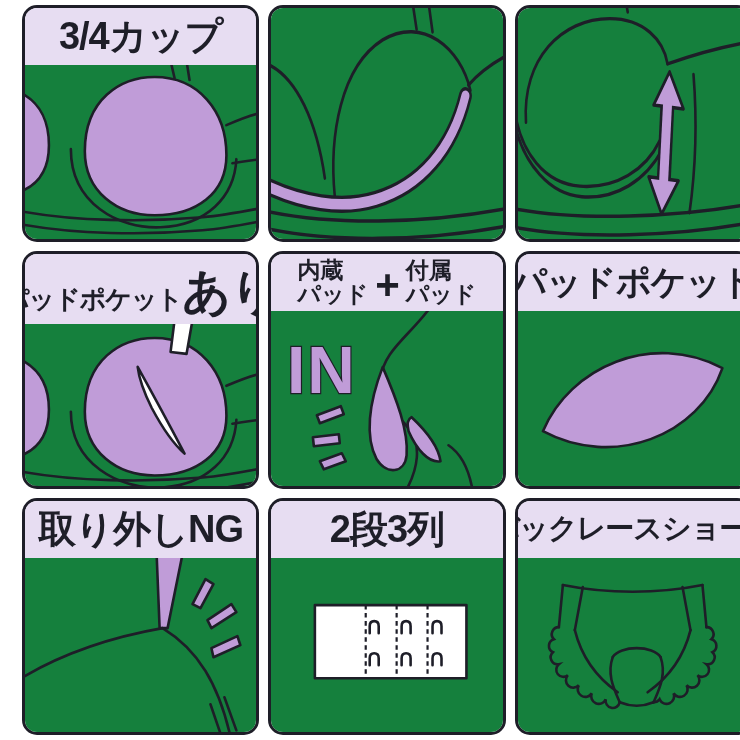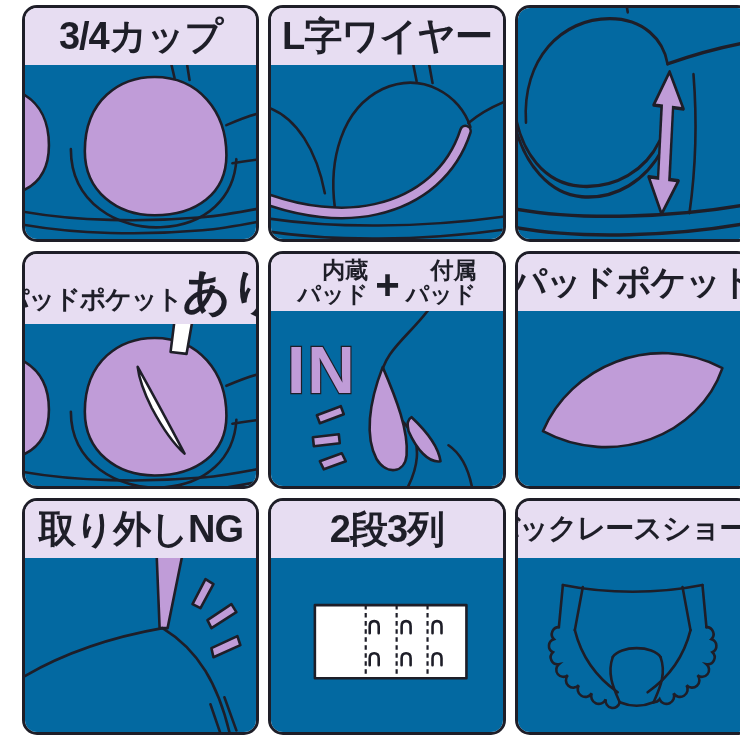--- a/index.html
+++ b/index.html
@@ -39,23 +39,23 @@
     font-size:38px;
     white-space:nowrap;
     letter-spacing:-1px;
   }
   .band.small-title{font-size:35px;}
   .band.xsmall-title{font-size:29px;}
   .band.mixed{align-items:baseline;padding-top:6px;}
   .band.mixed .t-small{font-size:26px;}
   .band.mixed .t-large{font-size:48px;}
   .band.stacked{gap:4px;}
-  .stack{display:flex;flex-direction:column;line-height:1.02;font-size:23px;text-align:right;letter-spacing:0;}
+  .stack{display:flex;flex-direction:column;line-height:1.02;font-size:23px;text-align:left;letter-spacing:0;}
   .plus{font-size:42px;line-height:1;margin:0 3px;transform:translateY(2px);}
-  .art{flex:1 1 auto;position:relative;background:#0369a1;}
+  .art{flex:1 1 auto;position:relative;background:#15803d;}
   .art svg{display:block;width:100%;height:100%;}
   
   .o{fill:none;stroke:var(--line);stroke-width:2.6;stroke-linecap:round;}
   .pf{fill:var(--accent);stroke:var(--line);stroke-width:2.6;stroke-linejoin:round;}
   .wf{fill:#fff;stroke:var(--line);stroke-width:2.6;stroke-linejoin:round;}
   .wu{fill:none;stroke:var(--line);stroke-width:13;stroke-linecap:round;}
   .wo{fill:none;stroke:var(--accent);stroke-width:8;stroke-linecap:round;}
   .au{fill:none;stroke:var(--line);stroke-width:14;stroke-linecap:butt;}
   .ao{fill:none;stroke:var(--accent);stroke-width:9;stroke-linecap:butt;}
   .dash{fill:none;stroke:var(--line);stroke-width:2.2;stroke-dasharray:4.5 3.5;}
@@ -83,23 +83,20 @@
         <path class="o" d="M150,13 L146,-4 M165,15 L162,-4"></path>
         <path class="o" d="M202,60 C216,54 226,50 236,48"></path>
         <path class="o" d="M208,98 C220,96 228,95 236,94"></path>
         <path class="o" d="M-4,146 C50,156 120,157 178,152 C200,150 220,146 236,143"></path>
         <path class="o" d="M-4,159 C50,169 120,170 178,165 C200,163 220,159 236,156"></path>
       </svg>
     </div>
   </div>
 
   <div class="cell">
-    <div class="band">
-      <span>L字ワイヤー</span>
-    </div>
     <div class="art">
       <svg viewBox="0 0 232 174" preserveAspectRatio="none">
         <path class="o" d="M-4,42 C26,52 46,86 54,128"></path>
         <path class="o" d="M64,142 C58,96 70,44 112,24 C152,6 190,30 200,62"></path>
         <path class="o" d="M146,16 L142,-4 M162,18 L158,-4"></path>
         <path class="o" d="M198,58 C212,46 226,40 236,36"></path>
         <path class="wu" d="M-4,134 C30,146 70,152 105,144 C150,134 182,106 195,66"></path>
         <path class="wo" d="M-4,134 C30,146 70,152 105,144 C150,134 182,106 195,66"></path>
         <path class="o" d="M-4,153 C60,163 150,163 236,151"></path>
         <path class="o" d="M-4,166 C60,176 150,176 236,164"></path>

